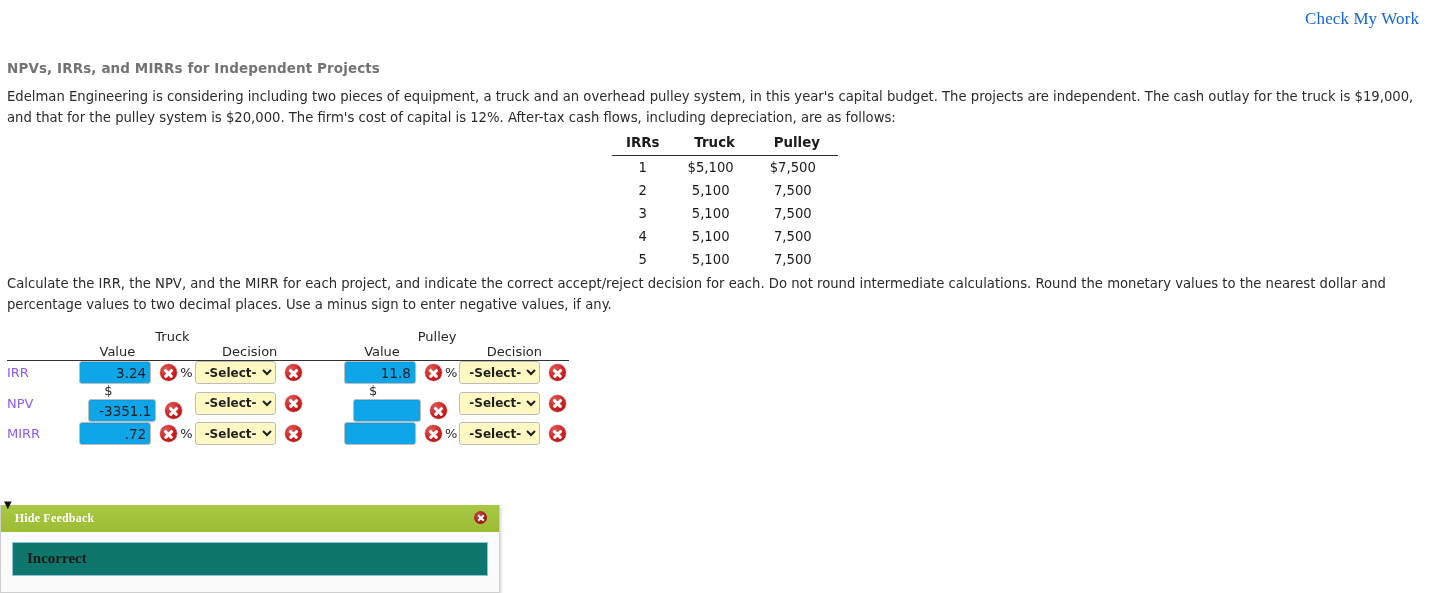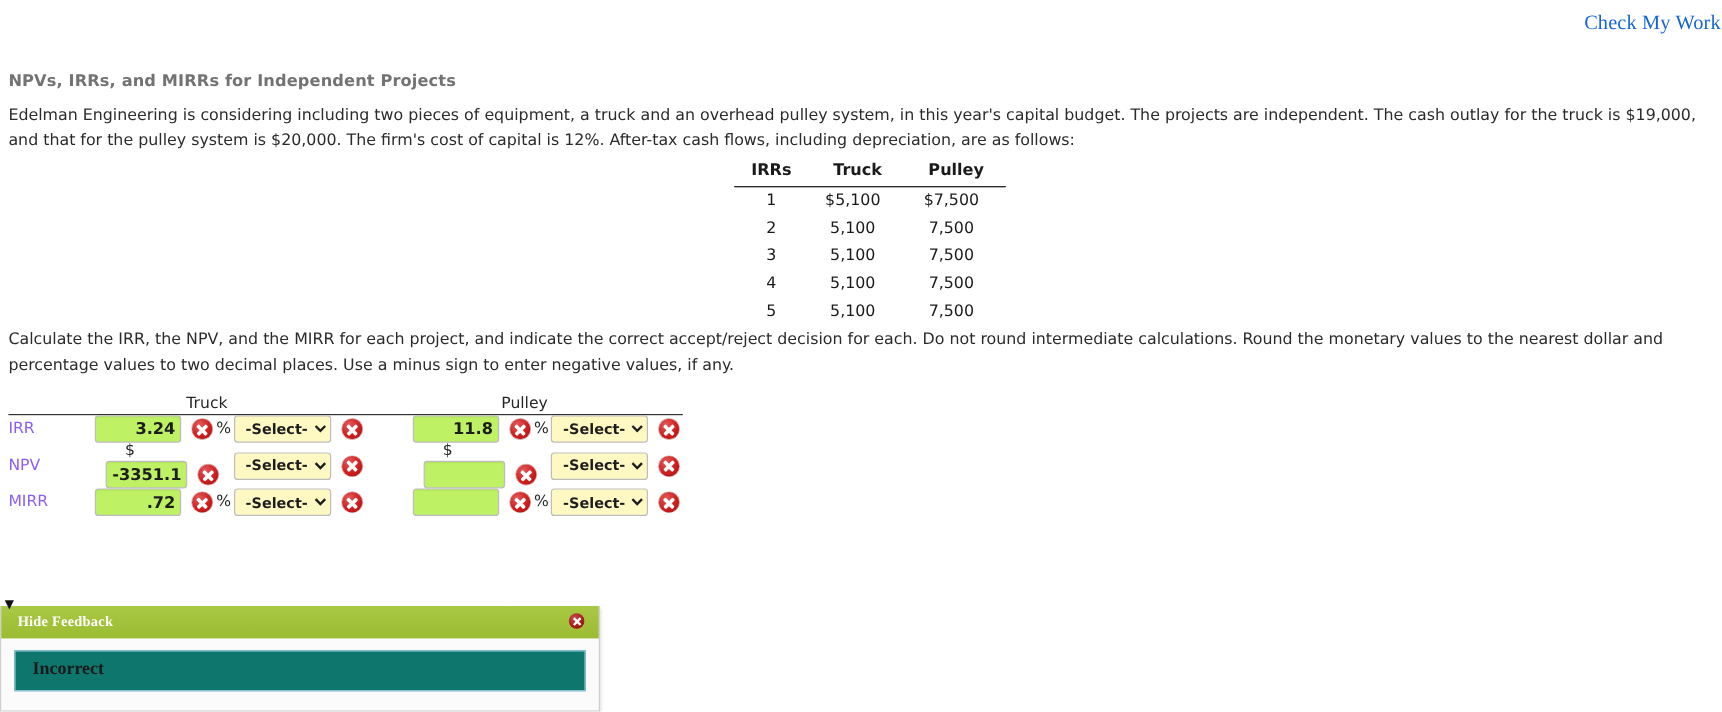--- a/index.html
+++ b/index.html
@@ -14,21 +14,21 @@
     font-family: "DejaVu Sans", sans-serif;
     font-size: 13px;
     color: #262626;
     overflow: hidden;
   }
 
   
   .checkwork-wrap {
     position: absolute;
     top: 9px;
-    right: 1px;
+    right: 16px;
     text-align: right;
   }
   .checkwork-link {
     font-family: "Liberation Serif", serif;
     font-size: 17px;
     color: #1565d8;
     text-decoration: none;
     cursor: pointer;
     letter-spacing: .1px;
   }
@@ -121,27 +121,27 @@
     white-space: nowrap;
     padding: 3px 0;
   }
   .cell-center { text-align: center; }
 
   input.txt {
     width: 62px;
     height: 19px;
     font-family: "DejaVu Sans", sans-serif;
     font-size: 13.5px;
-    font-weight: bold;
+    font-weight: normal;
     color: #1d1d1d;
     text-align: right;
     padding: 1px 4px;
     border: 1px solid #bdbdbd;
     border-radius: 3px;
-    background: #bef264;
+    background: #0ea5e9;
     box-shadow: inset 0 1px 1px rgba(0,0,0,.06);
     outline: none;
     vertical-align: middle;
     box-sizing: content-box;
     margin-left: 39px;
   }
   input.txt.npv { width: 58px; }
 
   select.sel {
     font-family: "DejaVu Sans", sans-serif;
@@ -325,20 +325,27 @@
         <col style="width:115px">
     <col style="width:112px">
         <col style="width:123px">
   </colgroup>
   <tbody>
         <tr>
     <td></td>
     <td class="grp-head" colspan="2">Truck</td>
     <td class="grp-head" colspan="2">Pulley</td>
   </tr>
+  <tr>
+    <td></td>
+    <td class="col-head">Value</td>
+    <td class="col-head">Decision</td>
+    <td class="col-head">Value</td>
+    <td class="col-head">Decision</td>
+  </tr>
   <tr class="head-rule">
     <td colspan="5"></td>
   </tr>
 
   <tr>
     <td class="row-label">IRR</td>
     <td class="cell cell-center">
       <input class="txt" type="text" value="3.24" style="">
       <span class="xmark"></span><span class="pct">%</span>
     </td>

